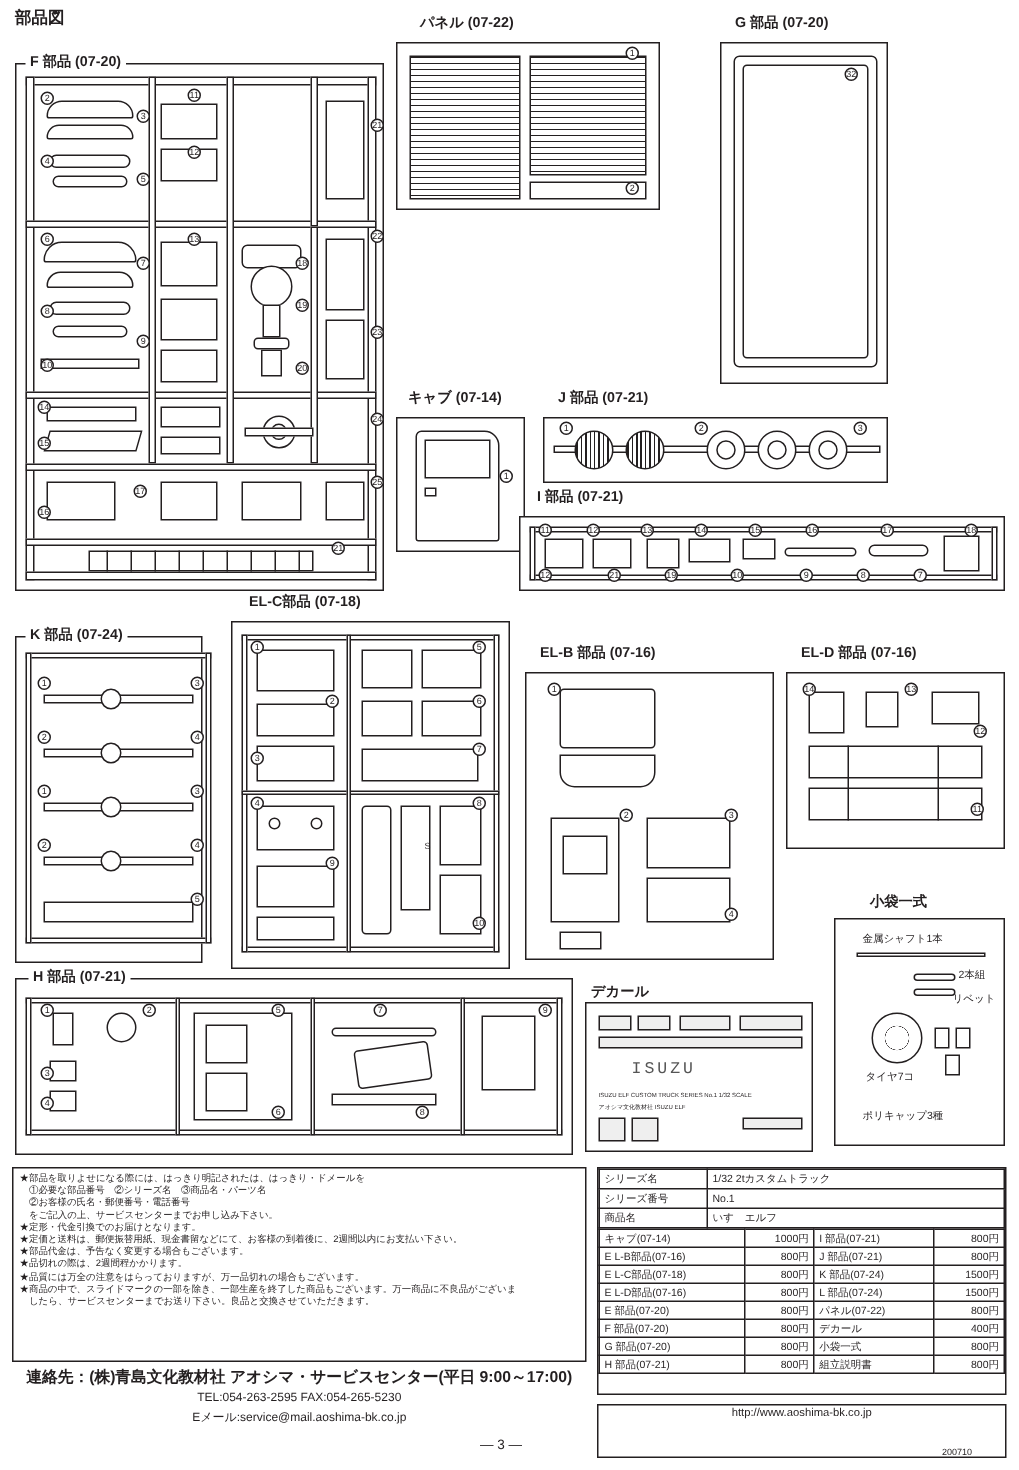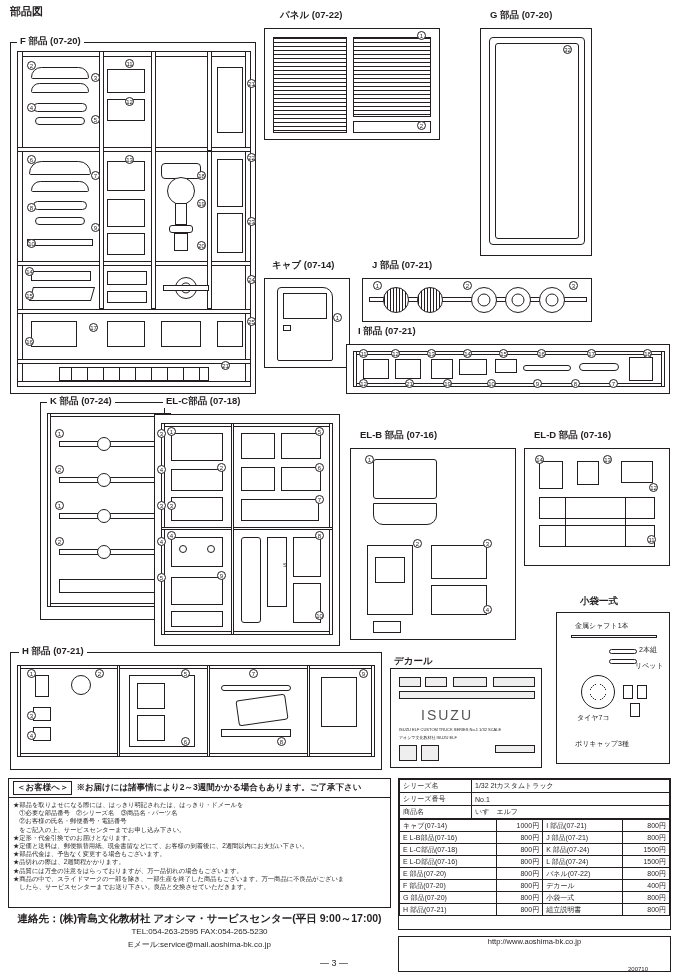--- a/index.html
+++ b/index.html
@@ -92,21 +92,21 @@
   .homebox .t2 { font-size:7.5px; }
   .pageno { position:absolute; left:320px; top:958px; font-size:9px; }
   .code { position:absolute; left:628px; top:966px; font-size:6px; }
   .kobukuro-inner { position:absolute; font-size:7px; }
   .dec-label { position:absolute; font-size:9.5px; font-weight:bold; background:#fff; padding:0 3px;}
   .decal {
     position:absolute; border:1px solid #231f20; background:#fff;
   }
   .dsm { position:absolute; border:1px solid #231f20; background:#efefef; }
   .dtxt { position:absolute; font-size:4px; color:#231f20; white-space:nowrap; }
-  .isuzu { position:absolute; font-size:14px; letter-spacing:2px; color:#555; }
+  .isuzu { position:absolute; font-size:11px; letter-spacing:2px; color:#555;font-family:Liberation Mono, monospace; }
   .tire {
     position:absolute; border:1px solid #231f20; border-radius:50%;
     background: radial-gradient(circle, #fff 34%, #231f20 35%, #fff 37%, #fff 100%);
   }
   .wheel {
     position:absolute; border:1px solid #231f20; border-radius:50%;
     background:#fff;
   }
   .wheel::after{
     content:""; position:absolute; left:50%; top:50%; width:46%; height:46%;
@@ -292,21 +292,21 @@
       <div class="num" style="left:12px; top:34px;">12</div>
       <div class="num" style="left:58px; top:34px;">21</div>
       <div class="num" style="left:96px; top:34px;">19</div>
       <div class="num" style="left:140px; top:34px;">10</div>
       <div class="num" style="left:186px; top:34px;">9</div>
       <div class="num" style="left:224px; top:34px;">8</div>
       <div class="num" style="left:262px; top:34px;">7</div>
     </div>
   </div>
 
-  <div class="panel" style="left:10px; top:402px; width:125px; height:218px;margin-left:30px;">
+  <div class="panel" style="left:10px; top:424px; width:125px; height:218px;">
     <div class="panel-label" style="left:6px; top:-8px;">K 部品 (07-24)</div>
     <div class="sprue">
       <div class="bar" style="left:6px; top:10px; width:124px; height:4px;"></div>
       <div class="bar" style="left:6px; top:200px; width:124px; height:4px;"></div>
       <div class="bar" style="left:6px; top:10px; width:4px; height:194px;"></div>
       <div class="bar" style="left:126px; top:10px; width:4px; height:194px;"></div>
       <div class="part" style="left:18px; top:38px; width:100px; height:6px;"></div>
       <div class="part" style="left:18px; top:74px; width:100px; height:6px;"></div>
       <div class="part" style="left:18px; top:110px; width:100px; height:6px;"></div>
       <div class="part" style="left:18px; top:146px; width:100px; height:6px;"></div>
@@ -469,24 +469,20 @@
       <div class="tire" style="left:24px; top:62px; width:34px; height:34px;"></div>
       <div class="kobukuro-inner" style="left:20px; top:100px;">タイヤ7コ</div>
       <div class="part" style="left:66px; top:72px; width:10px; height:14px;"></div>
       <div class="part" style="left:80px; top:72px; width:10px; height:14px;"></div>
       <div class="part" style="left:73px; top:90px; width:10px; height:14px;"></div>
       <div class="kobukuro-inner" style="left:18px; top:126px;">ポリキャップ3種</div>
     </div>
   </div>
 
   <div class="notice">
-    <div class="notice-hd">
-      <span class="b1">＜お客様へ＞</span>
-      <span>※お届けには諸事情により2～3週間かかる場合もあります。ご了承下さい</span>
-    </div>
     <div class="notice-body">
       <div>★部品を取りよせになる際には、はっきり明記されたは、はっきり・ドメールを</div>
       <div>　①必要な部品番号　②シリーズ名　③商品名・パーツ名</div>
       <div>　②お客様の氏名・郵便番号・電話番号</div>
       <div>　をご記入の上、サービスセンターまでお申し込み下さい。</div>
       <div>★定形・代金引換でのお届けとなります。</div>
       <div>★定価と送料は、郵便振替用紙、現金書留などにて、お客様の到着後に、2週間以内にお支払い下さい。</div>
       <div>★部品代金は、予告なく変更する場合もございます。</div>
       <div>★品切れの際は、2週間程かかります。</div>
       <div>★品質には万全の注意をはらっておりますが、万一品切れの場合もございます。</div>

